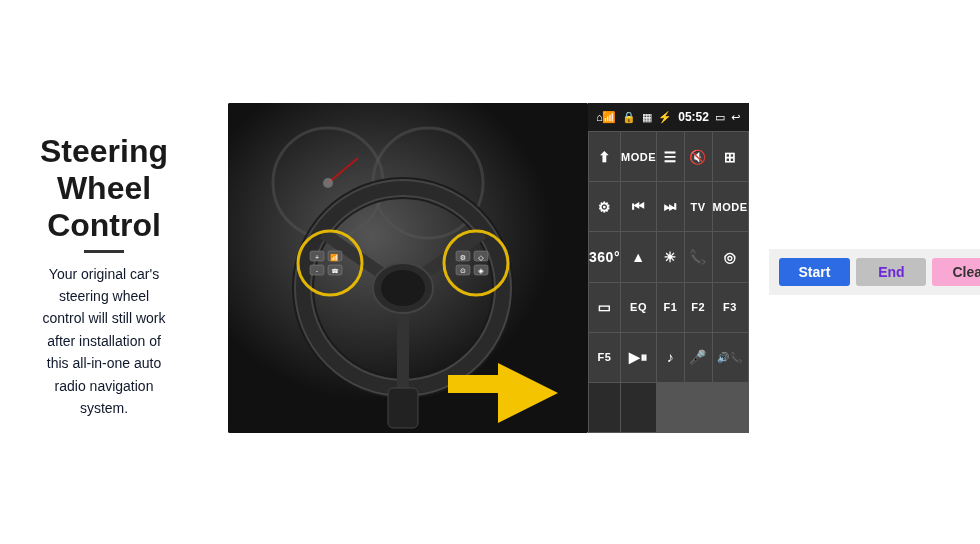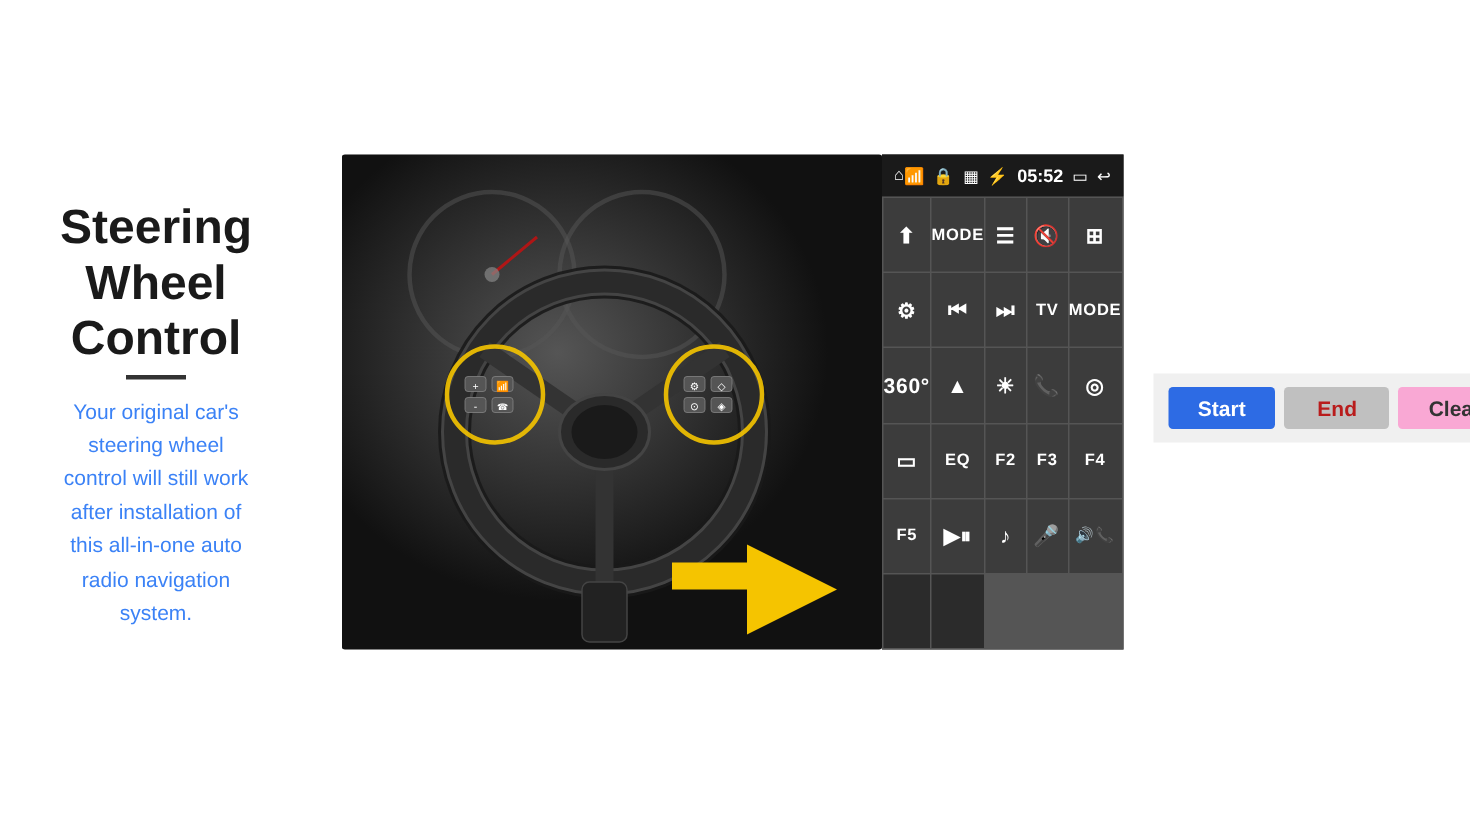--- a/index.html
+++ b/index.html
@@ -35,21 +35,21 @@
 
     .title-divider {
       width: 40px;
       height: 3px;
       background: #333;
       margin: 0 auto 10px;
     }
 
     .subtitle {
       font-size: 14px;
-      color: #3b82f6;
+      color: #0f172a;
       line-height: 1.6;
       max-width: 700px;
       margin: 0 auto;
     }
 
     .content-area {
       display: flex;
       flex-direction: row;
       width: 100%;
       flex: 1;
@@ -167,21 +167,21 @@
       min-width: 70px;
     }
 
     .btn-start {
       background: #2d6be4;
       color: #fff;
     }
 
     .btn-end {
       background: #c0c0c0;
-      color: #b91c1c;
+      color: #6d28d9;
     }
 
     .btn-clear {
       background: #f9a8d4;
       color: #333;
     }
   </style>
 </head>
 <body>
 
@@ -322,29 +322,29 @@
         </button>
         <button class="grid-btn">
           <span class="btn-icon">◎</span>
         </button>
         <button class="grid-btn">
           <span class="btn-icon">▭</span>
         </button>
         <button class="grid-btn">
           <span>EQ</span>
         </button>
+        <button class="grid-btn">
+          <span>F1</span>
+        </button>
 
         <button class="grid-btn">
           <span>F2</span>
         </button>
         <button class="grid-btn">
           <span>F3</span>
-        </button>
-        <button class="grid-btn">
-          <span>F4</span>
         </button>
         <button class="grid-btn">
           <span>F5</span>
         </button>
         <button class="grid-btn">
           <span class="btn-icon">▶⏸</span>
         </button>
 
         <button class="grid-btn">
           <span class="btn-icon">♪</span>

